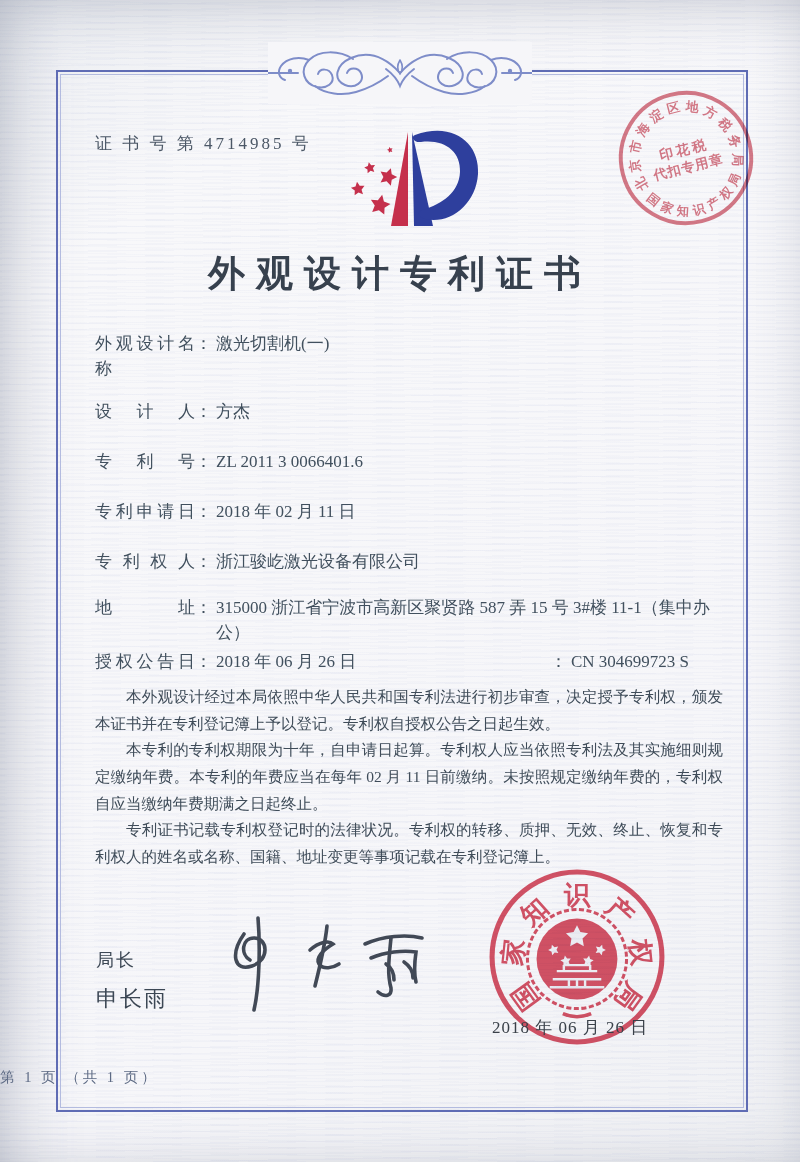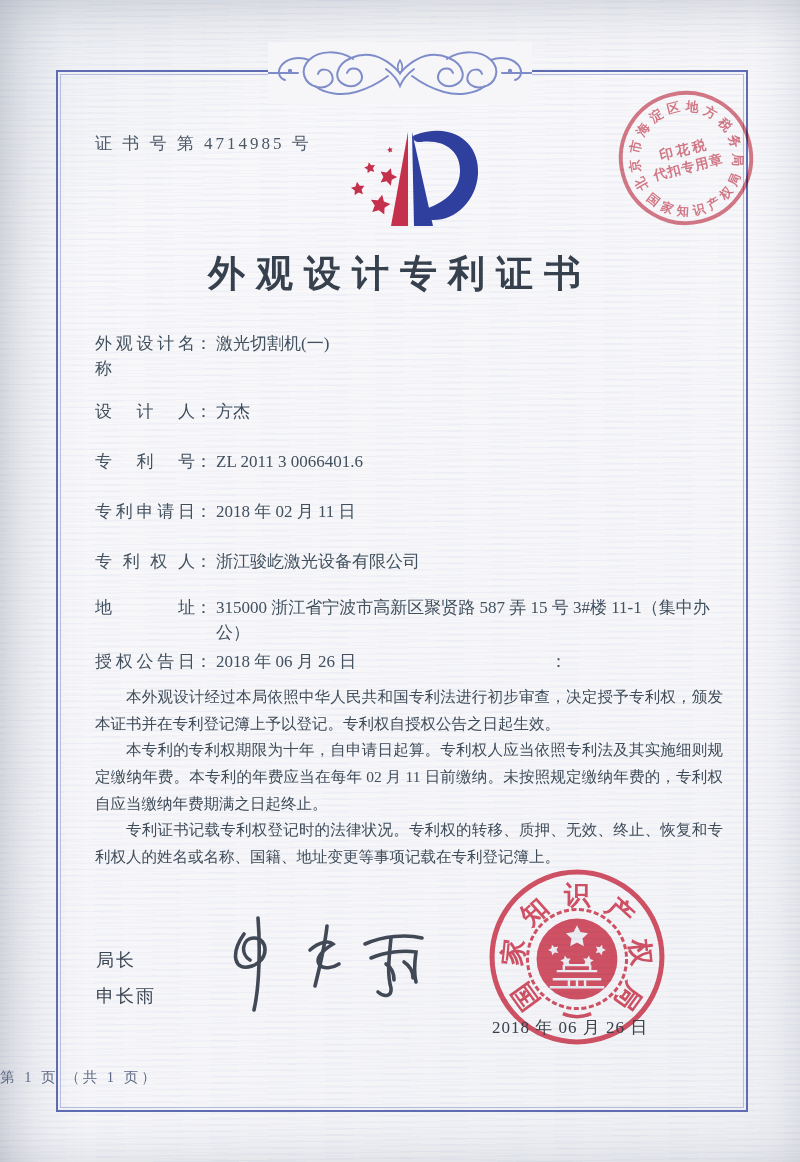--- a/index.html
+++ b/index.html
@@ -21,21 +21,21 @@
   .taxseal{position:absolute;left:612px;top:84px;width:148px;height:148px;transform:rotate(-14deg);opacity:.8;mix-blend-mode:multiply;}
   .title{position:absolute;left:0;top:236px;width:100%;text-align:center;font-size:37px;font-weight:600;letter-spacing:11px;color:#37414e;margin-top:13px;}
   .frow{position:absolute;left:95px;width:630px;font-size:17px;display:flex;align-items:flex-start;line-height:1.45;}
   .flabel{display:inline-block;width:100px;text-align:justify;text-align-last:justify;flex:0 0 100px;}
   .fcolon{flex:0 0 auto;margin-right:4px;}
   .fvalue{flex:1 1 auto;max-width:520px;}
   .grant2{position:absolute;left:455px;top:0;display:flex;font-size:17px;}
   .paras{position:absolute;left:95px;top:684px;width:628px;font-size:15.5px;line-height:1.72;text-align:justify;color:#3f4c59;}
   .paras p{margin:0;text-indent:2em;}
   .sig-title{position:absolute;left:96px;top:948px;font-size:18px;letter-spacing:2px;color:#3c4754;}
-  .sig-name{position:absolute;left:96px;top:984px;font-size:18px;letter-spacing:2px;color:#3c4754;}
+  .sig-name{position:absolute;left:96px;top:984px;font-size:22px;letter-spacing:2px;color:#3c4754;}
   .sig-hand{position:absolute;left:210px;top:912px;width:235px;height:110px;}
   .officeseal{position:absolute;left:486px;top:866px;width:182px;height:182px;mix-blend-mode:multiply;opacity:.92;}
   .sealdate{position:absolute;left:492px;top:1016px;font-size:17px;letter-spacing:1px;color:#394049;}
   .footer{position:absolute;left:0;top:1068px;width:100%;text-align:left;font-size:14.5px;letter-spacing:3px;color:#5d6a84;}
   svg text{font-family:"Liberation Serif","DejaVu Serif",serif;}
 </style>
 </head>
 <body>
 
 <svg width="0" height="0" style="position:absolute">
@@ -144,20 +144,21 @@
       <span class="fcolon">：</span>
     <span class="fvalue">315000 浙江省宁波市高新区聚贤路 587 弄 15 号 3#楼 11-1（集中办公）</span>
   </div>
 
   <div class="frow" style="top:650px">
     <span class="flabel">授权公告日</span>
       <span class="fcolon">：</span>
     <span class="fvalue">2018 年 06 月 26 日</span>
     <span class="grant2">
         <span class="fcolon">：</span>
+      <span>CN 304699723 S</span>
     </span>
   </div>
 
   <div class="paras">
     <p>本外观设计经过本局依照中华人民共和国专利法进行初步审查，决定授予专利权，颁发本证书并在专利登记簿上予以登记。专利权自授权公告之日起生效。</p>
     <p>本专利的专利权期限为十年，自申请日起算。专利权人应当依照专利法及其实施细则规定缴纳年费。本专利的年费应当在每年 02 月 11 日前缴纳。未按照规定缴纳年费的，专利权自应当缴纳年费期满之日起终止。</p>
     <p>专利证书记载专利权登记时的法律状况。专利权的转移、质押、无效、终止、恢复和专利权人的姓名或名称、国籍、地址变更等事项记载在专利登记簿上。</p>
   </div>
 
   <div class="sig-title">局长</div>

